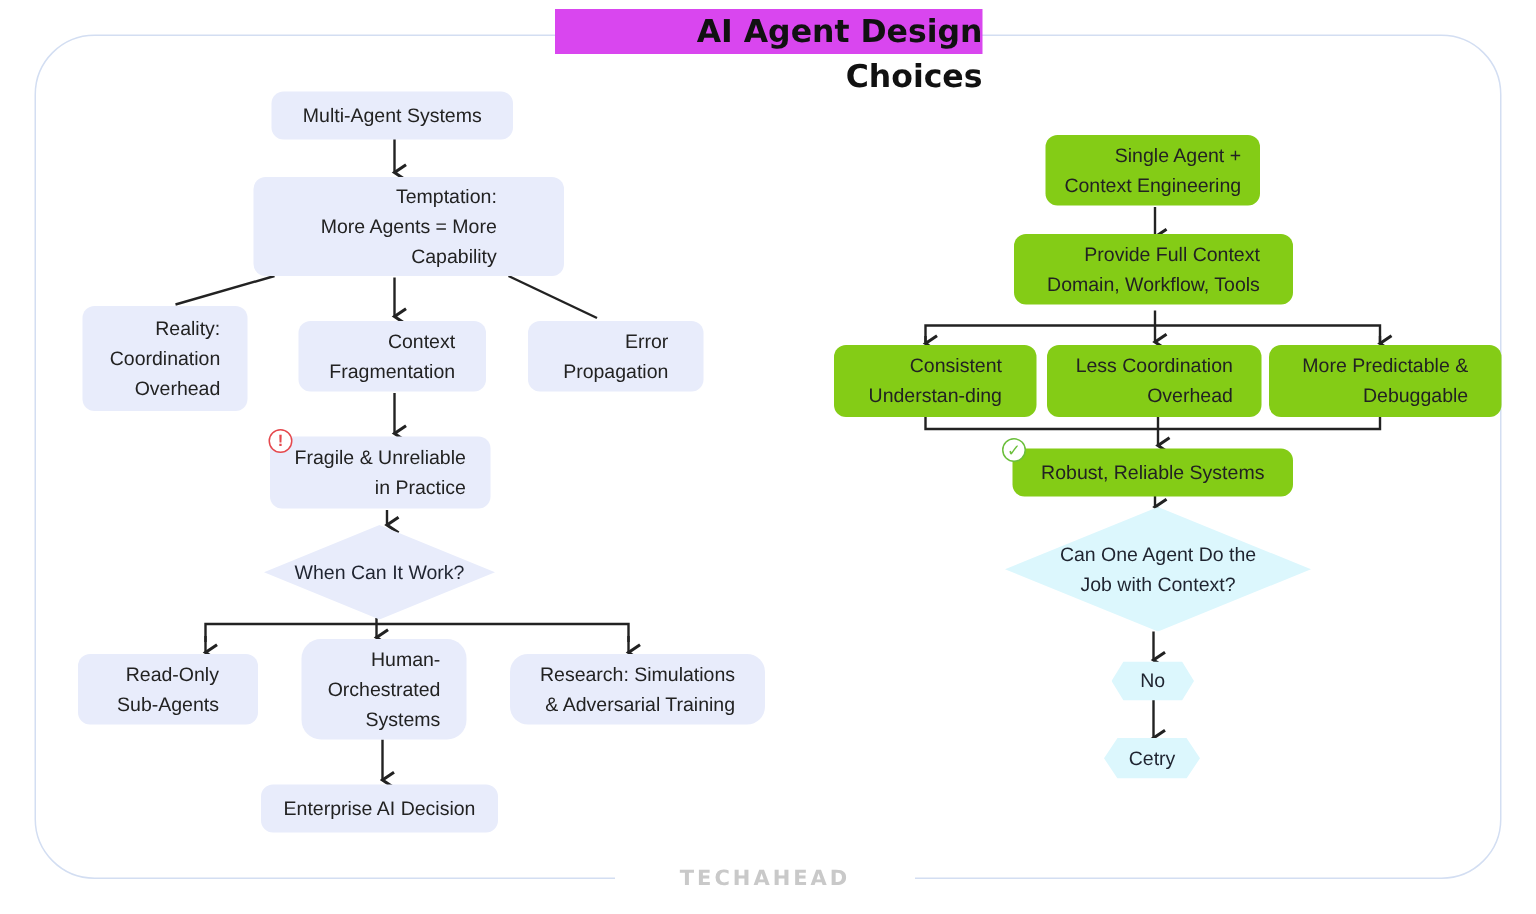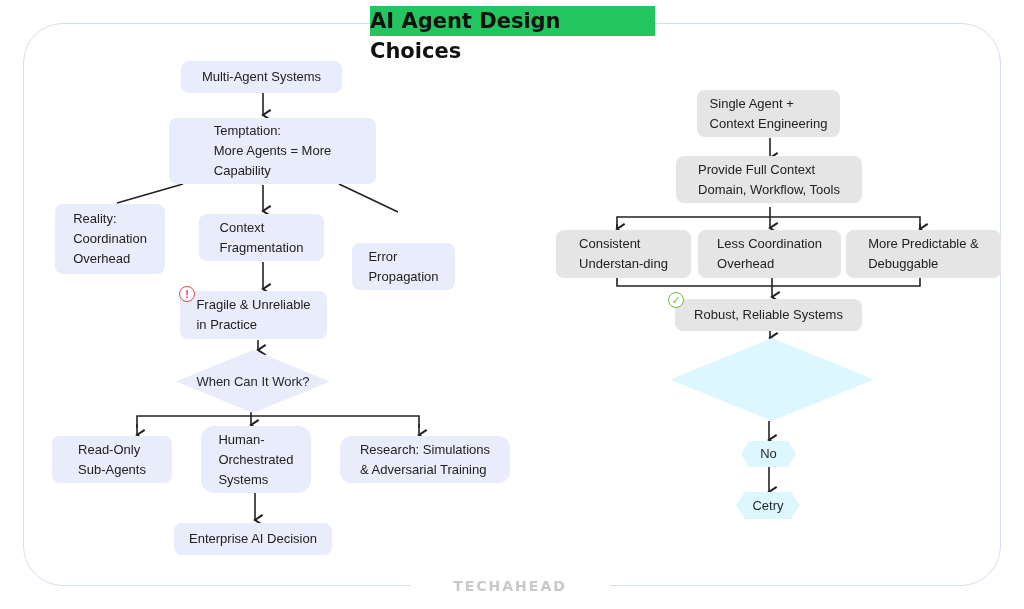--- a/index.html
+++ b/index.html
@@ -1,30 +1,30 @@
 <!DOCTYPE html>
 <html><head>
 <meta charset="utf-8">
 <style>
   html, body { margin:0; padding:0; background:#ffffff; }
   body { width:1024px; height:609px; position:relative; overflow:hidden;
          font-family:"Liberation Sans", "DejaVu Sans", sans-serif; color:#1f2430; }
   .frame { position:absolute; left:23px; top:23px; width:978px; height:563px;
            border:1.5px solid #d3def2; border-radius:40px; box-sizing:border-box; }
-  .title { position:absolute; left:370px; top:6px; width:285px; height:30px; background:#22c55e;
-           text-align:left; font-size:21px; font-weight:bold; line-height:30px; color:#111;
+  .title { position:absolute; left:370px; top:6px; width:285px; height:30px; background:#d946ef;
+           text-align:right; font-size:21px; font-weight:bold; line-height:30px; color:#111;
            font-family:"DejaVu Sans", sans-serif; }
   .brand { position:absolute; left:410px; top:574px; width:200px; height:24px; background:#fff;
            text-align:center; font-size:14px; font-weight:bold; letter-spacing:2px;
            color:#c9c9c9; line-height:24px; font-family:"DejaVu Sans", sans-serif; }
   .node { position:absolute; display:flex; align-items:center; justify-content:center;
-          text-align:left; font-size:13px; line-height:20px; border-radius:8px;
+          text-align:right; font-size:13px; line-height:20px; border-radius:8px;
           box-sizing:border-box; padding:16px 6px; white-space:pre-line; color:#222; }
   .lav { background:#e8ecfb; }
-  .cyan { background:#e5e5e5; }
+  .cyan { background:#84cc16; }
   .diamond { position:absolute; display:flex; align-items:center; justify-content:center;
              text-align:center; font-size:13px; line-height:20px; white-space:pre-line; }
   .diamond .shape { position:absolute; inset:0; }
   .diamond span { position:relative; }
   svg.lines { position:absolute; left:0; top:0; }
   .badge { position:absolute; width:16px; height:16px; border-radius:50%;
            box-sizing:border-box; display:flex; align-items:center; justify-content:center;
            font-size:11px; font-weight:bold; background:#fff; }
   .badge.warn { border:1.6px solid #e5484d; color:#e5484d; }
   .badge.ok { border:1.6px solid #6bbf3b; color:#6bbf3b; }
@@ -71,21 +71,21 @@
 
 <div class="node lav" style="left:181px;top:61px;width:161px;height:27px;">Multi-Agent Systems</div>
 <div class="node lav" style="left:169px;top:118px;width:207px;height:66px;">Temptation:
 More Agents = More
 Capability</div>
 <div class="node lav" style="left:55px;top:204px;width:110px;height:70px;">Reality:
 Coordination
 Overhead</div>
 <div class="node lav" style="left:199px;top:214px;width:125px;height:47px;">Context
 Fragmentation</div>
-<div class="node lav" style="left:352px;top:214px;width:103px;height:47px;margin-top:29px;">Error
+<div class="node lav" style="left:352px;top:214px;width:117px;height:47px;">Error
 Propagation</div>
 <div class="node lav" style="left:180px;top:291px;width:147px;height:48px;">Fragile &amp; Unreliable
 in Practice</div>
 <div class="badge warn" style="left:179px;top:286px;">!</div>
 <div class="diamond" style="left:176px;top:350px;width:154px;height:63px;">
   <svg class="shape" width="154" height="63">
     <polygon points="77,0 154,31.5 77,63 0,31.5" fill="#e8ecfb"></polygon>
   </svg>
   <span>When Can It Work?</span>
 </div>
@@ -107,20 +107,22 @@
 <div class="node cyan" style="left:698px;top:230px;width:143px;height:48px;">Less Coordination
 Overhead</div>
 <div class="node cyan" style="left:846px;top:230px;width:155px;height:48px;">More Predictable &amp;
 Debuggable</div>
 <div class="node cyan" style="left:675px;top:299px;width:187px;height:28px;">Robust, Reliable Systems</div>
 <div class="badge ok" style="left:668px;top:292px;">✓</div>
 <div class="diamond" style="left:670px;top:338px;width:204px;height:83px;">
   <svg class="shape" width="204" height="83">
     <polygon points="102,0 204,41.5 102,83 0,41.5" fill="#dcf7fd"></polygon>
   </svg>
+  <span>Can One Agent Do the
+Job with Context?</span>
 </div>
 <div class="diamond" style="left:741px;top:441px;width:55px;height:26px;">
   <svg class="shape" width="55" height="26">
     <polygon points="8,0 47,0 55,13 47,26 8,26 0,13" fill="#dcf7fd"></polygon>
   </svg>
   <span>No</span>
 </div>
 <div class="diamond" style="left:736px;top:492px;width:64px;height:27px;">
   <svg class="shape" width="64" height="27">
     <polygon points="9,0 55,0 64,13.5 55,27 9,27 0,13.5" fill="#dcf7fd"></polygon>

